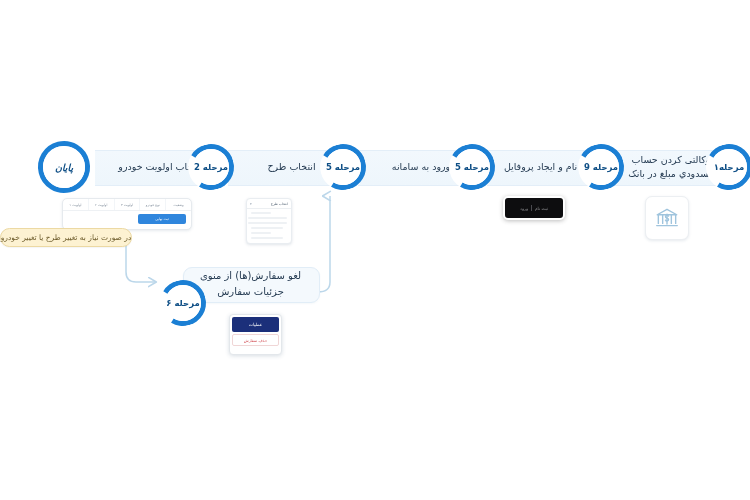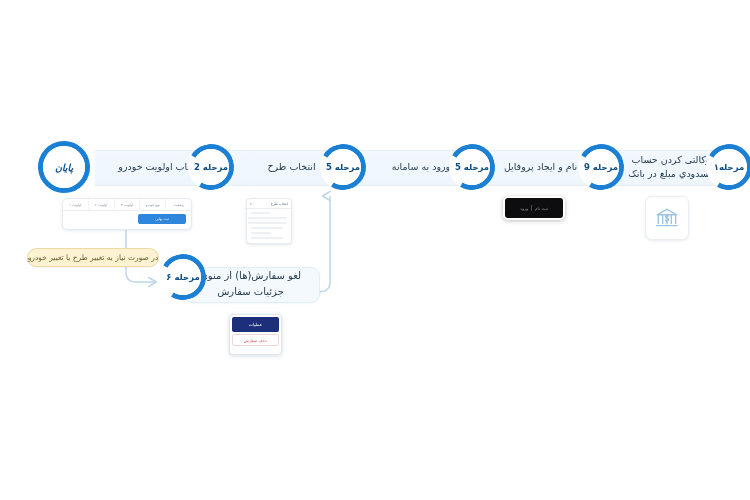--- a/index.html
+++ b/index.html
@@ -279,28 +279,28 @@
     <div class="thead">
       <div class="th">وضعیت</div>
       <div class="th">نوع خودرو</div>
       <div class="th">اولویت ۳</div>
       <div class="th">اولویت ۲</div>
       <div class="th">اولویت ۱</div>
     </div>
     <div class="tbtn">ثبت نهایی</div>
   </div>
 
-  <div class="note" style="left:0px;top:248px;width:118px;height:17px;margin-left:27px;">در صورت نیاز به تغییر طرح یا تغییر خودرو</div>
+  <div class="note" style="left:0px;top:228px;width:118px;height:17px;">در صورت نیاز به تغییر طرح یا تغییر خودرو</div>
 
   <div class="bubble" style="left:183px;top:267px;width:135px;height:34px;"></div>
 
   <div class="bubble-text" style="left:183px;top:268px;width:135px;">لغو سفارش(ها) از منوی
 جزئیات سفارش</div>
 
-  <div class="node" style="left:160px;top:254px;">
+  <div class="node" style="left:160px;top:280px;">
     <div class="ring"></div>
     <div class="cap"></div>
     <div class="txt">مرحله ۶</div>
   </div>
 
   <div class="thumb opcard" style="left:229px;top:314px;width:47px;height:35px;">
     <div class="ohdr">عملیات</div>
     <div class="oitem">حذف سفارش</div>
   </div>
 

